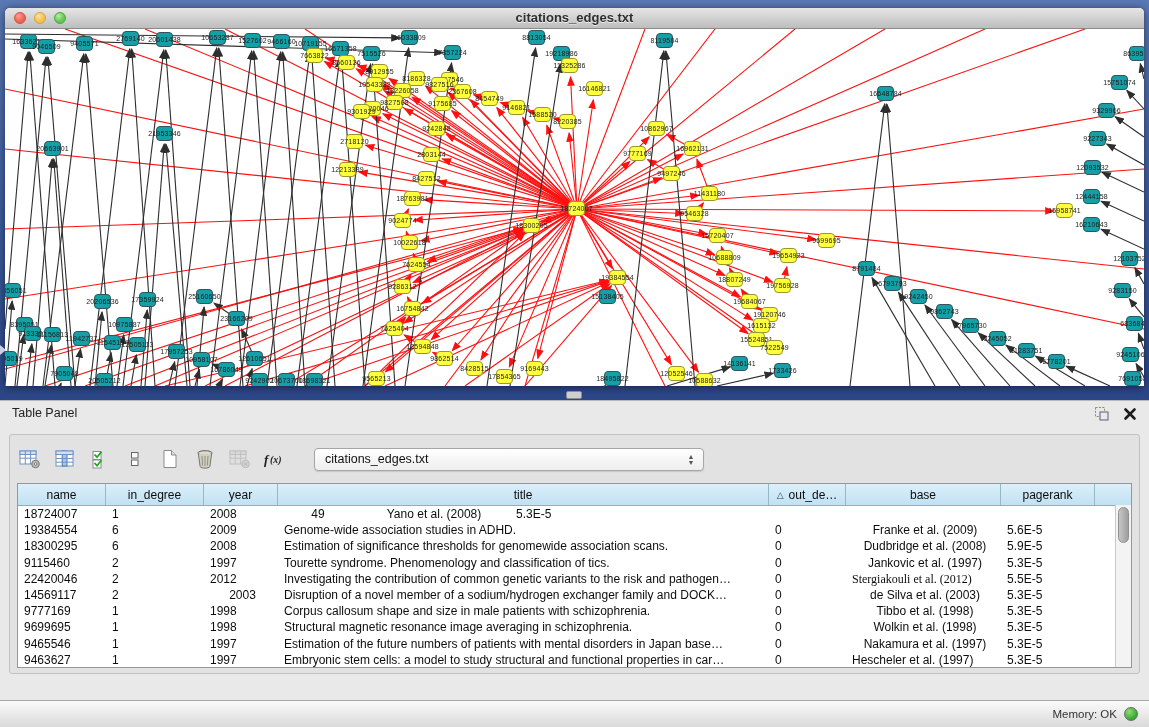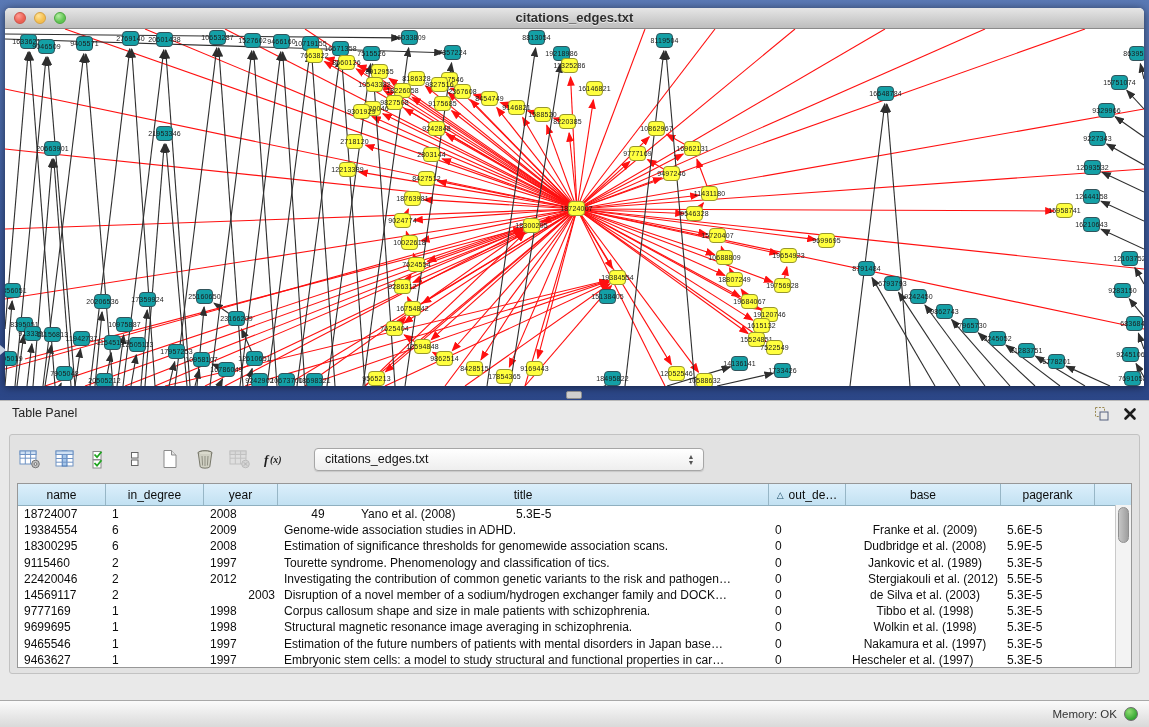--- a/index.html
+++ b/index.html
@@ -809,21 +809,21 @@
               <span>pagerank</span>
             </div>
             <div class="th" style="flex: 1 1 0%; border-right: none;"></div>
           </div>
         <div class="tbody" id="tbody">
             <div class="trow">
               <div class="td" style="width: 88px; text-align: left;">18724007</div>
               <div class="td" style="width: 98px; text-align: left;">1</div>
               <div class="td" style="width: 74px; text-align: left;">2008</div>
               <div class="td" style="width: 77px; text-align: center;">49</div>
-              <div class="td" style="width: 155px; text-align: left;">Yano et al. (2008)</div>
+              <div class="td" style="width: 155px; text-align: center;">Yano et al. (2008)</div>
               <div class="td" style="width: 94px; text-align: left;">5.3E-5</div>
             </div>
             <div class="trow">
               <div class="td" style="width: 88px; text-align: left;">19384554</div>
               <div class="td" style="width: 98px; text-align: left;">6</div>
               <div class="td" style="width: 74px; text-align: left;">2009</div>
               <div class="td" style="width: 491px; text-align: left;">Genome-wide association studies in ADHD.</div>
               <div class="td" style="width: 77px; text-align: left;">0</div>
               <div class="td" style="width: 155px; text-align: center;">Franke et al. (2009)</div>
               <div class="td" style="width: 94px; text-align: left;">5.6E-5</div>
@@ -836,36 +836,36 @@
               <div class="td" style="width: 77px; text-align: left;">0</div>
               <div class="td" style="width: 155px; text-align: center;">Dudbridge et al. (2008)</div>
               <div class="td" style="width: 94px; text-align: left;">5.9E-5</div>
             </div>
             <div class="trow">
               <div class="td" style="width: 88px; text-align: left;">9115460</div>
               <div class="td" style="width: 98px; text-align: left;">2</div>
               <div class="td" style="width: 74px; text-align: left;">1997</div>
               <div class="td" style="width: 491px; text-align: left;">Tourette syndrome. Phenomenology and classification of tics.</div>
               <div class="td" style="width: 77px; text-align: left;">0</div>
-              <div class="td" style="width: 155px; text-align: center;">Jankovic et al. (1989)</div>
+              <div class="td" style="width: 155px; text-align: center;">Jankovic et al. (1997)</div>
               <div class="td" style="width: 94px; text-align: left;">5.3E-5</div>
             </div>
             <div class="trow">
               <div class="td" style="width: 88px; text-align: left;">22420046</div>
               <div class="td" style="width: 98px; text-align: left;">2</div>
               <div class="td" style="width: 74px; text-align: left;">2012</div>
               <div class="td" style="width: 491px; text-align: left;">Investigating the contribution of common genetic variants to the risk and pathogen…</div>
               <div class="td" style="width: 77px; text-align: left;">0</div>
-              <div class="td" style="width: 155px; text-align: right;">Stergiakouli et al. (2012)</div>
+              <div class="td" style="width: 155px; text-align: left; font-family: Liberation Serif, serif;">Stergiakouli et al. (2012)</div>
               <div class="td" style="width: 94px; text-align: left;">5.5E-5</div>
             </div>
             <div class="trow">
               <div class="td" style="width: 88px; text-align: left;">14569117</div>
               <div class="td" style="width: 98px; text-align: left;">2</div>
-              <div class="td" style="width: 74px; text-align: right;">2003</div>
+              <div class="td" style="width: 74px; text-align: center;">2003</div>
               <div class="td" style="width: 491px; text-align: left;">Disruption of a novel member of a sodium/hydrogen exchanger family and DOCK…</div>
               <div class="td" style="width: 77px; text-align: left;">0</div>
               <div class="td" style="width: 155px; text-align: center;">de Silva et al. (2003)</div>
               <div class="td" style="width: 94px; text-align: left;">5.3E-5</div>
             </div>
             <div class="trow">
               <div class="td" style="width: 88px; text-align: left;">9777169</div>
               <div class="td" style="width: 98px; text-align: left;">1</div>
               <div class="td" style="width: 74px; text-align: left;">1998</div>
               <div class="td" style="width: 491px; text-align: left;">Corpus callosum shape and size in male patients with schizophrenia.</div>

